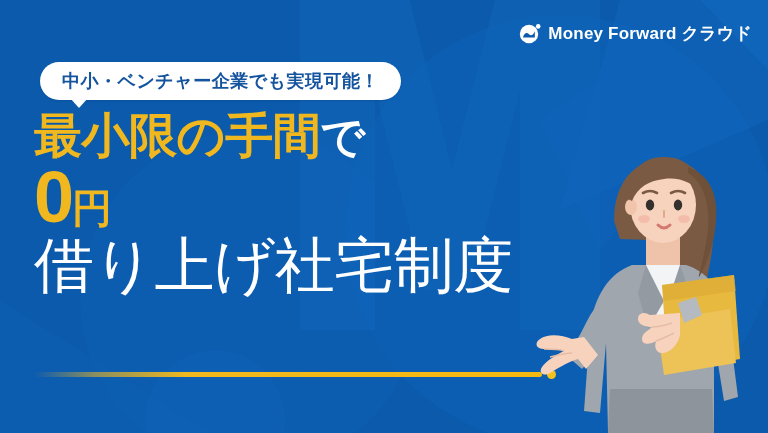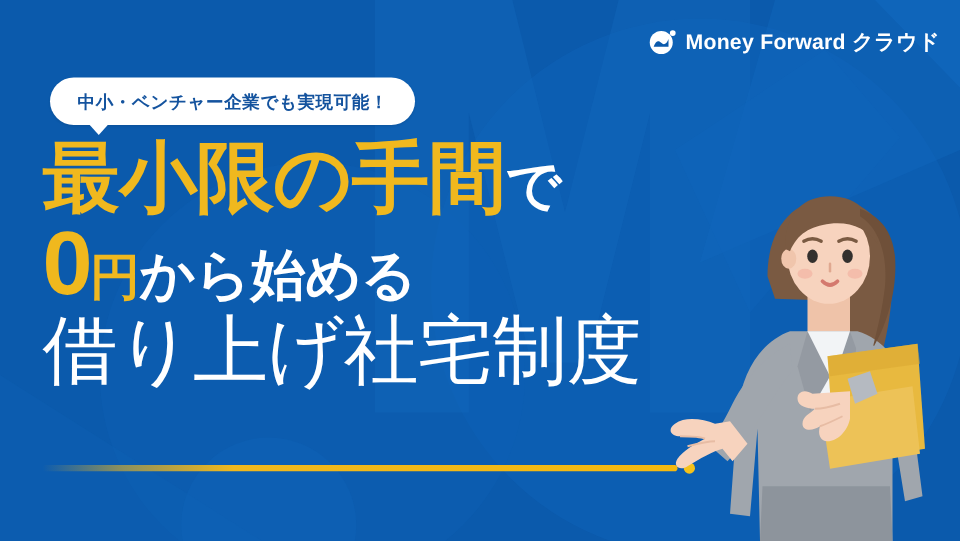--- a/index.html
+++ b/index.html
@@ -50,21 +50,21 @@
     height: 38px;
     padding: 0 22px;
     background: #FFFFFF;
     border-radius: 19px;
     display: flex;
     align-items: center;
     box-shadow: 0 1px 2px rgba(0,0,0,0.10);
   }
   .badge-text {
     color: #14539E;
-    font-size: 14px;
+    font-size: 18px;
     font-weight: 700;
     letter-spacing: 0.5px;
     white-space: nowrap;
     line-height: 1;
   }
   .badge-tail {
     position: absolute;
     left: 30px;
     bottom: -8px;
     width: 0; height: 0;
@@ -85,21 +85,21 @@
     align-items: baseline;
     white-space: nowrap;
     line-height: 1;
   }
   .hl-line.l1 { margin-bottom: 9px; }
   .hl-line.l2 { margin-bottom: 8px; }
 
   .gold  { color: #F0B81E; }
   .white { color: #FFFFFF; }
 
-  .t-big     { font-size: 62px; font-weight: 700; letter-spacing: -0.5px; text-align: center; }
+  .t-big     { font-size: 48px; font-weight: 700; letter-spacing: -0.5px; text-align: center; }
   .t-med     { font-size: 44px; font-weight: 700; letter-spacing: -0.5px; }
   .t-zero    { font-size: 72px; font-weight: 700; letter-spacing: -2px; line-height: 0.8; }
   .t-yen     { font-size: 40px; font-weight: 700; letter-spacing: -0.5px; }
   .t-l3      { font-size: 60px; font-weight: 400; letter-spacing: -0.5px; }
 
   
   .rule-wrap {
     position: absolute;
     left: 34px;
     top: 370px;
@@ -182,21 +182,20 @@
   </div>
 
   <div class="headline">
     <div class="hl-line l1">
       <span class="t-big gold">最小限の手間</span>
         <span class="t-med white">で</span>
     </div>
     <div class="hl-line l2">
         <span class="t-zero gold">0</span>
         <span class="t-yen gold">円</span>
-        <span class="t-med white">から始める</span>
     </div>
     <div class="hl-line l3">
       <span class="t-l3 white">借り上げ社宅制度</span>
     </div>
   </div>
 
   <div class="rule-wrap">
     <span class="rule-bar"></span>
     <span class="rule-dot"></span>
   </div>

